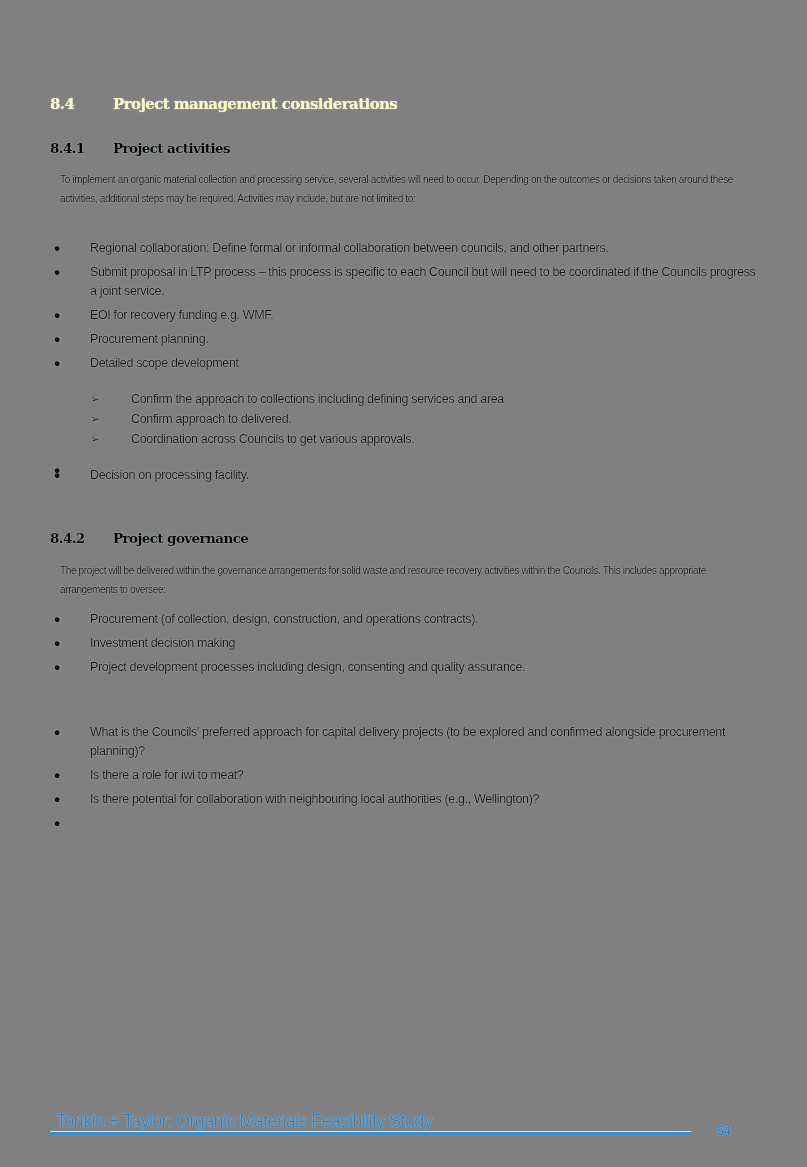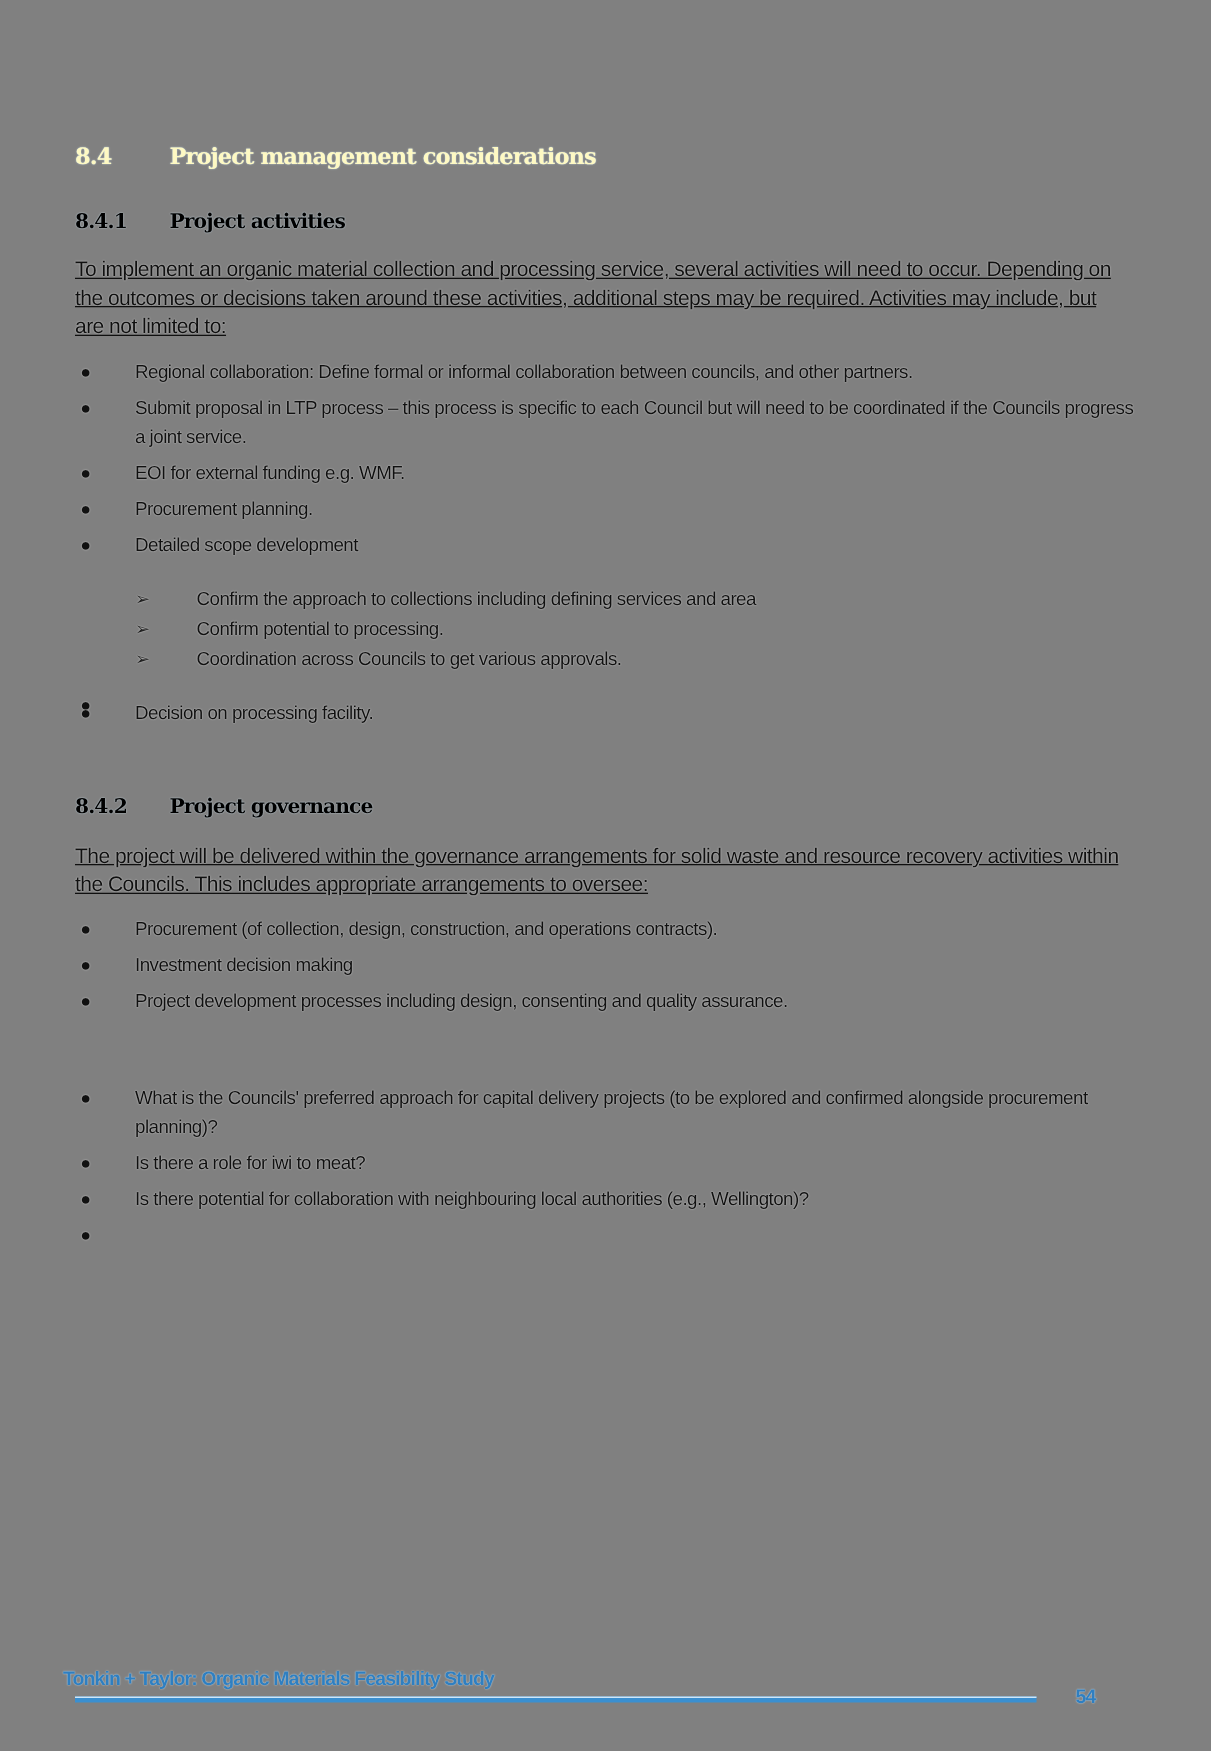--- a/index.html
+++ b/index.html
@@ -40,28 +40,27 @@
       color: #000000;
       letter-spacing: -0.6px;
       text-shadow: 0 0 1px #d6ecf9;
     }
     .num {
       display: inline-block;
       width: 63px;
     }
     .para {
       position: absolute;
-      left: 50px;
+      left: 60px;
       width: 700px;
-      font-size: 14px;
+      font-size: 10px;
       line-height: 19px;
       letter-spacing: -0.35px;
       color: #101010;
       text-shadow: 0 0 1px #e8e8e8;
-      text-decoration: underline;
     }
     .list {
       position: absolute;
       left: 50px;
       width: 710px;
       margin: 0;
       padding: 0;
       list-style: none;
     }
     .li {
@@ -102,24 +101,24 @@
     }
     .arrow {
       position: absolute;
       left: 0;
       top: 0;
       font-size: 12px;
       color: #222;
     }
     .footer-title {
       position: absolute;
-      left: 42px;
+      left: 56px;
       top: 1111px;
-      font-size: 13px;
-      font-weight: bold;
+      font-size: 18px;
+      font-weight: normal;
       color: #2f7fc1;
       letter-spacing: -0.6px;
       text-shadow: 0 0 1px #d6ecf9;
     }
     .footer-rule {
       position: absolute;
       left: 50px;
       top: 1131px;
       width: 641px;
       height: 3px;
@@ -149,28 +148,28 @@
 
   <div class="h3" style="top:140px;">
     <span class="num">8.4.1</span><span>Project activities</span>
   </div>
 
   <p class="para" style="top:170px; margin:0;">To implement an organic material collection and processing service, several activities will need to occur. Depending on the outcomes or decisions taken around these activities, additional steps may be required. Activities may include, but are not limited to:</p>
 
   <ul class="list" style="top:239px;">
     <li class="li"><span class="bullet">●</span><span>Regional collaboration: Define formal or informal collaboration between councils, and other partners.</span></li>
     <li class="li"><span class="bullet">●</span><span>Submit proposal in LTP process – this process is specific to each Council but will need to be coordinated if the Councils progress a joint service.</span></li>
-    <li class="li"><span class="bullet">●</span><span>EOI for external funding e.g. WMF.</span></li>
+    <li class="li"><span class="bullet">●</span><span>EOI for recovery funding e.g. WMF.</span></li>
     <li class="li"><span class="bullet">●</span><span>Procurement planning.</span></li>
     <li class="li"><span class="bullet">●</span><span>Detailed scope development</span></li>
   </ul>
 
   <ul class="sublist" style="top:389px;">
     <li class="sli"><span class="arrow">➢</span><span>Confirm the approach to collections including defining services and area</span></li>
-    <li class="sli"><span class="arrow">➢</span><span>Confirm potential to processing.</span></li>
+    <li class="sli"><span class="arrow">➢</span><span>Confirm approach to delivered.</span></li>
     <li class="sli"><span class="arrow">➢</span><span>Coordination across Councils to get various approvals.</span></li>
   </ul>
 
   <ul class="list" style="top:461px;">
     <li class="li"><span class="bullet">●</span></li>
     <li class="li"><span class="bullet">●</span><span>Decision on processing facility.</span></li>
   </ul>
 
   <div class="h3" style="top:530px;">
     <span class="num">8.4.2</span><span>Project governance</span>

